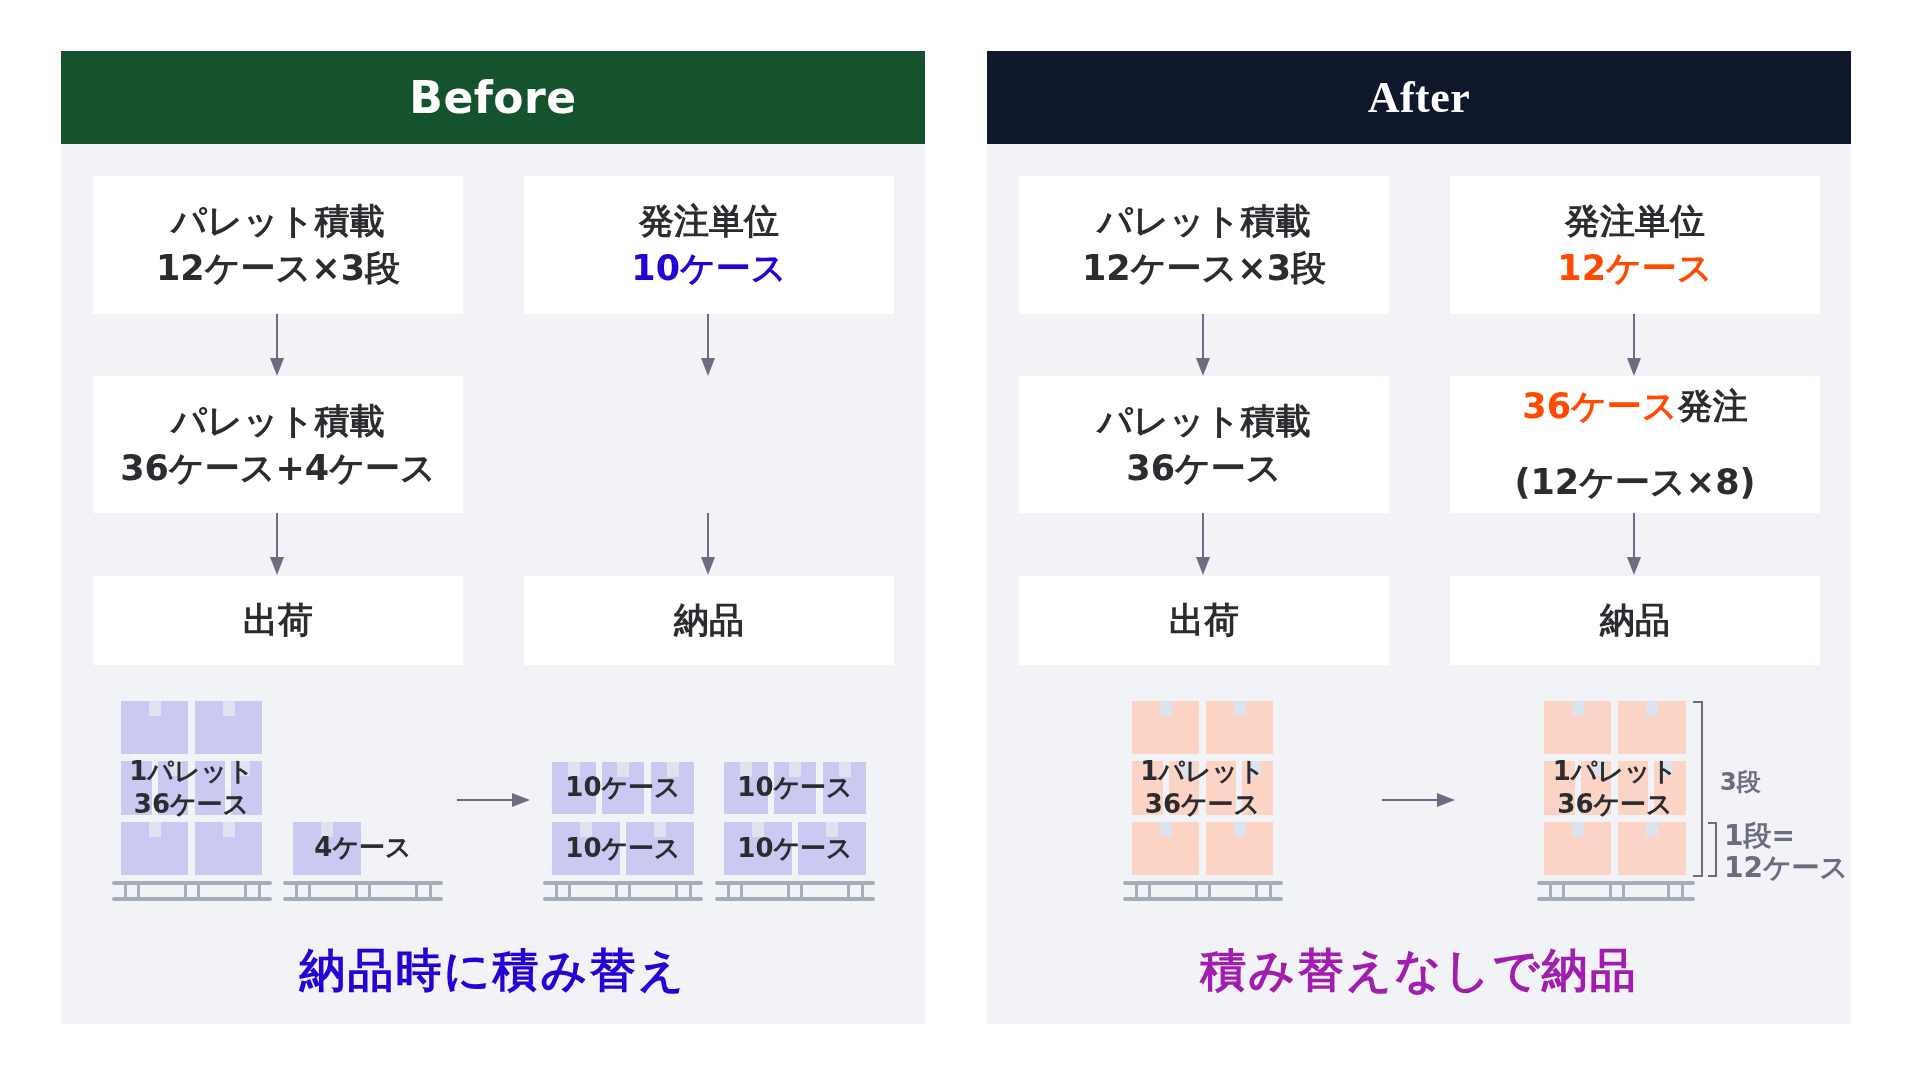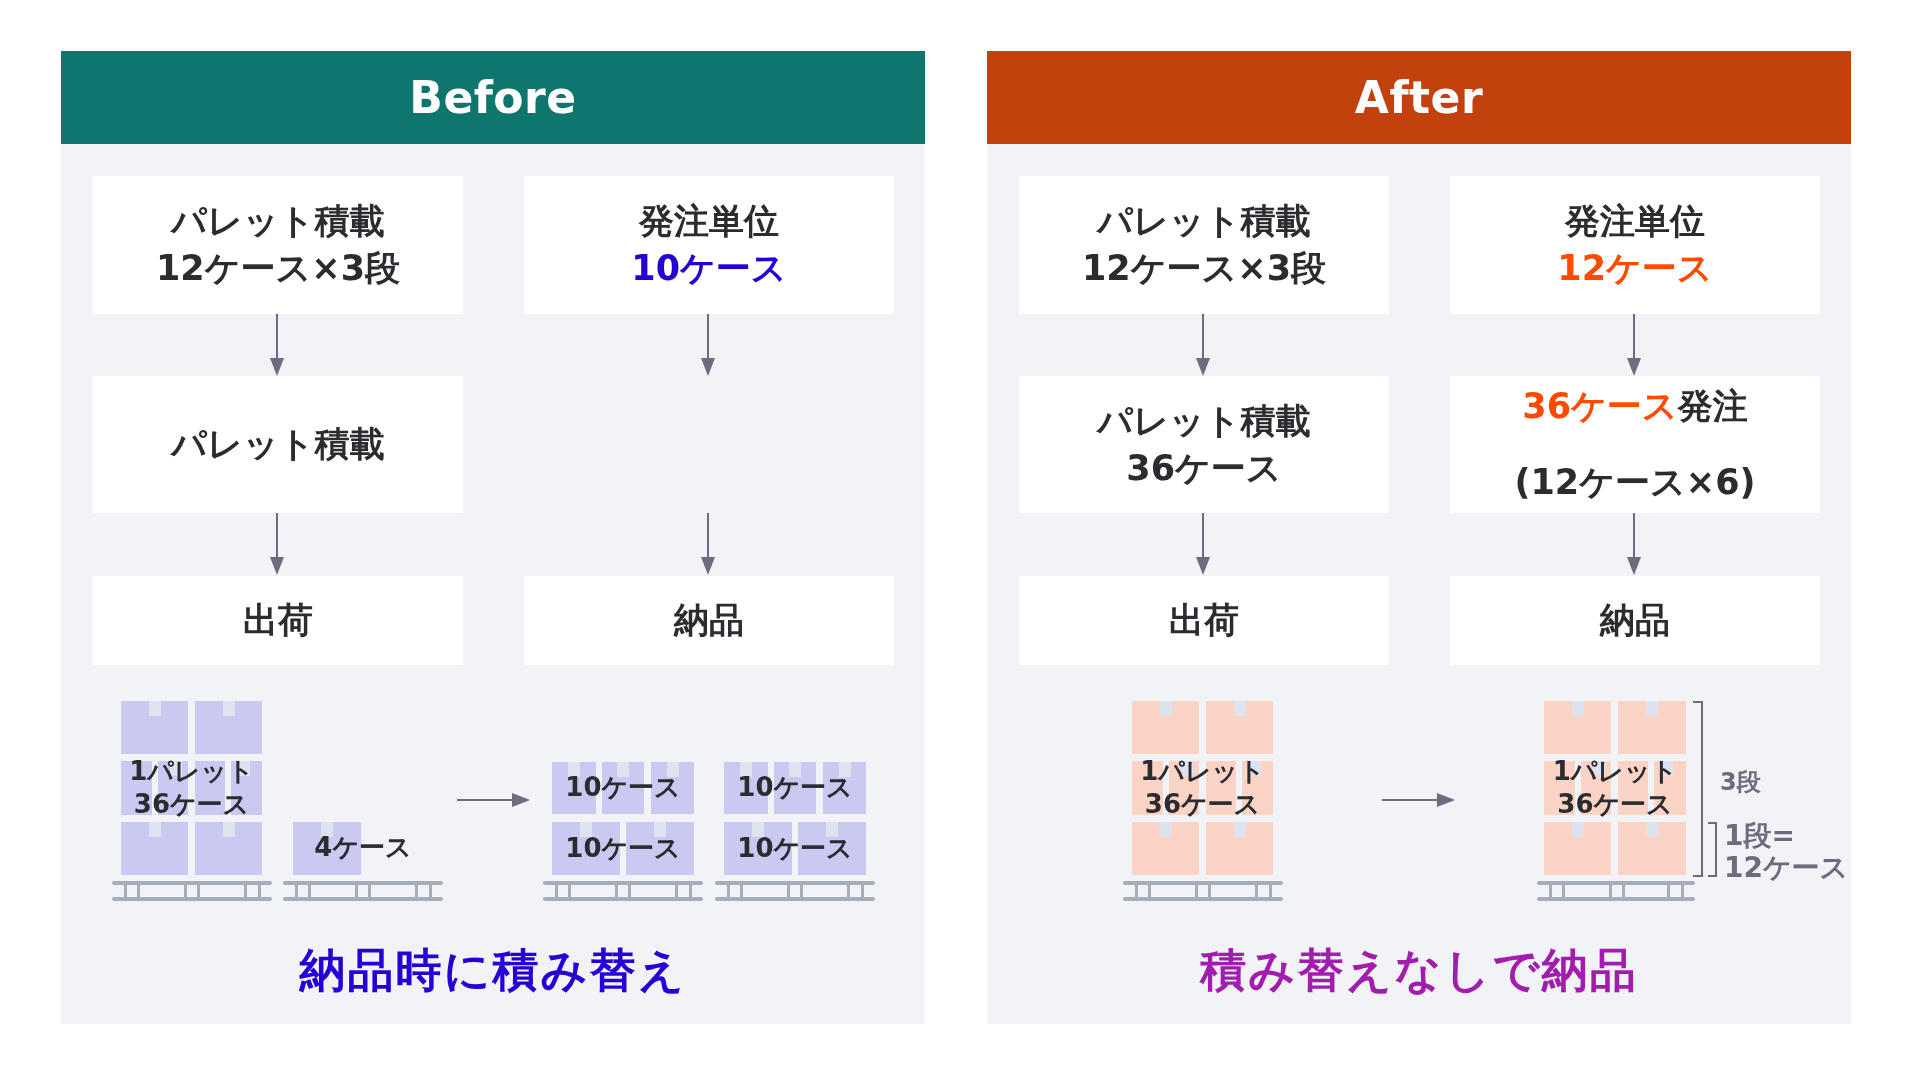--- a/index.html
+++ b/index.html
@@ -54,34 +54,35 @@
     position: absolute; left: 0; width: 100%; top: 889px; text-align: center;
     font-size: 46px; font-weight: bold; letter-spacing: 2px;
   }
   .bracket { position: absolute; border: 2px solid #6c6c7e; border-left: none; }
   .note { position: absolute; color: #6c6c7e; font-size: 28px; font-weight: bold; line-height: 30px; white-space: nowrap; }
 </style>
 </head>
 <body>
 
 <div class="panel" style="left:61px;">
-  <div class="panel-header" style="background:#0f766e;">
+  <div class="panel-header" style="background:#14532d;">
     <span>Before</span>
   </div>
 
   <div class="box" style="left:32px; top:125px; height:138px;">
     <span class="line">パレット積載</span>
     <span class="line">12ケース×3段</span>
   </div>
   <div class="varrow" style="left:209px; top:263px; height:62px;">
     <div class="shaft" style="height:50px;"></div>
       <div class="head"></div>
   </div>
   <div class="box" style="left:32px; top:325px; height:137px;">
     <span class="line">パレット積載</span>
+    <span class="line">36ケース+4ケース</span>
   </div>
   <div class="varrow" style="left:209px; top:462px; height:62px;">
     <div class="shaft" style="height:50px;"></div>
       <div class="head"></div>
   </div>
   <div class="box" style="left:32px; top:525px; height:89px;">
     <span class="line">出荷</span>
   </div>
 
   <div class="box" style="left:463px; top:125px; height:138px;">
@@ -216,21 +217,21 @@
         <div class="post" style="left:146px;"></div>
     </div>
     <div class="stack-label" style="left:663px; top:720px; width:142px;">10ケース</div>
     <div class="stack-label" style="left:663px; top:781px; width:142px;">10ケース</div>
   </div>
 
   <div class="tagline" style="color:#2600d4;">納品時に積み替え</div>
 </div>
 
 <div class="panel" style="left:987px;">
-  <div class="panel-header" style="background:#c2410c;">
+  <div class="panel-header" style="background:#0f172a;font-family:Liberation Serif, serif;">
     <span>After</span>
   </div>
 
   <div class="box" style="left:32px; top:125px; height:138px;">
     <span class="line">パレット積載</span>
     <span class="line">12ケース×3段</span>
   </div>
   <div class="varrow" style="left:209px; top:263px; height:62px;">
     <div class="shaft" style="height:50px;"></div>
       <div class="head"></div>
@@ -250,21 +251,21 @@
   <div class="box" style="left:463px; top:125px; height:138px;">
     <span class="line">発注単位</span>
     <span class="line hl-orange">12ケース</span>
   </div>
   <div class="varrow" style="left:640px; top:263px; height:62px;">
     <div class="shaft" style="height:50px;"></div>
       <div class="head"></div>
   </div>
   <div class="box" style="left:463px; top:325px; height:137px;gap:29px;">
     <span class="line"><span class="hl-orange">36ケース</span><span>発注</span></span>
-    <span class="line">(12ケース×6)</span>
+    <span class="line">(12ケース×8)</span>
   </div>
   <div class="varrow" style="left:640px; top:462px; height:62px;">
     <div class="shaft" style="height:50px;"></div>
       <div class="head"></div>
   </div>
   <div class="box" style="left:463px; top:525px; height:89px;">
     <span class="line">納品</span>
   </div>
 
   <div>

